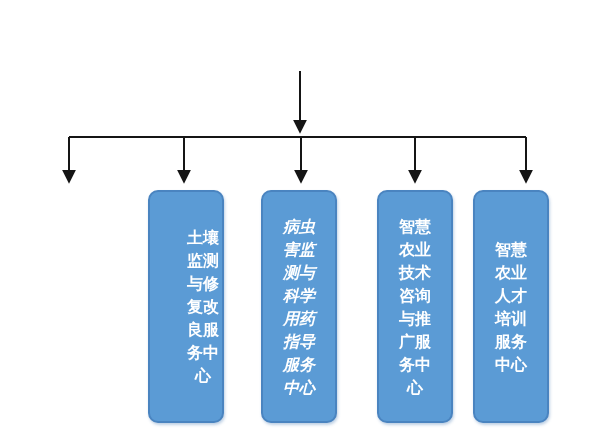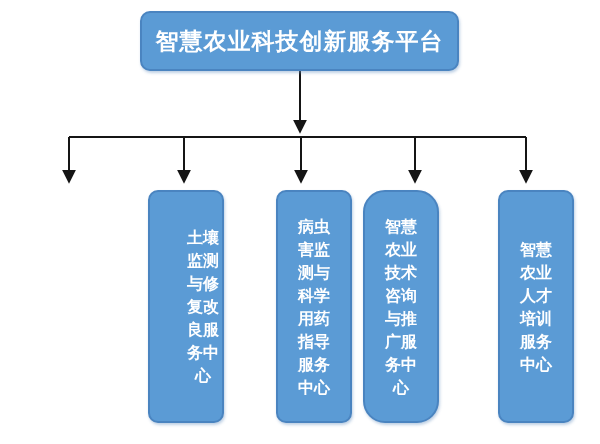--- a/index.html
+++ b/index.html
@@ -45,23 +45,23 @@
   }
   .child-box .wrap{
     display:inline-block;
     width:38px;              
     line-height:23px;
     word-break:break-all;
     text-align:center;
   }
   .child-1{left:31px;}
   .child-2{left:148px;justify-content:flex-end;}
-  .child-3{left:276px;}
-  .child-4{left:363px;border-radius:22px;}
-  .child-5{left:498px;}
+  .child-3{left:261px;font-style:italic;}
+  .child-4{left:377px;}
+  .child-5{left:473px;}
   svg.connectors{
     position:absolute;
     left:0;top:0;
     width:600px;height:444px;
     pointer-events:none;
   }
 </style>
 </head>
 <body>
 
@@ -78,23 +78,20 @@
 
     <line x1="69" y1="137" x2="526" y2="137" stroke="#151515" stroke-width="2"></line>
 
     <line x1="69" y1="137" x2="69" y2="181" stroke="#151515" stroke-width="2" marker-end="url(#arrowhead)"></line>
     <line x1="184" y1="137" x2="184" y2="181" stroke="#151515" stroke-width="2" marker-end="url(#arrowhead)"></line>
     <line x1="301" y1="137" x2="301" y2="181" stroke="#151515" stroke-width="2" marker-end="url(#arrowhead)"></line>
     <line x1="415" y1="137" x2="415" y2="181" stroke="#151515" stroke-width="2" marker-end="url(#arrowhead)"></line>
     <line x1="526" y1="137" x2="526" y2="181" stroke="#151515" stroke-width="2" marker-end="url(#arrowhead)"></line>
   </svg>
 
-  <div class="node root-box">
-    <span>智慧农业科技创新服务平台</span>
-  </div>
 
 
   <div class="node child-box child-2">
     <span class="wrap">土壤监测与修复改良服务中心</span>
   </div>
 
   <div class="node child-box child-3">
     <span class="wrap">病虫害监测与科学用药指导服务中心</span>
   </div>
 

